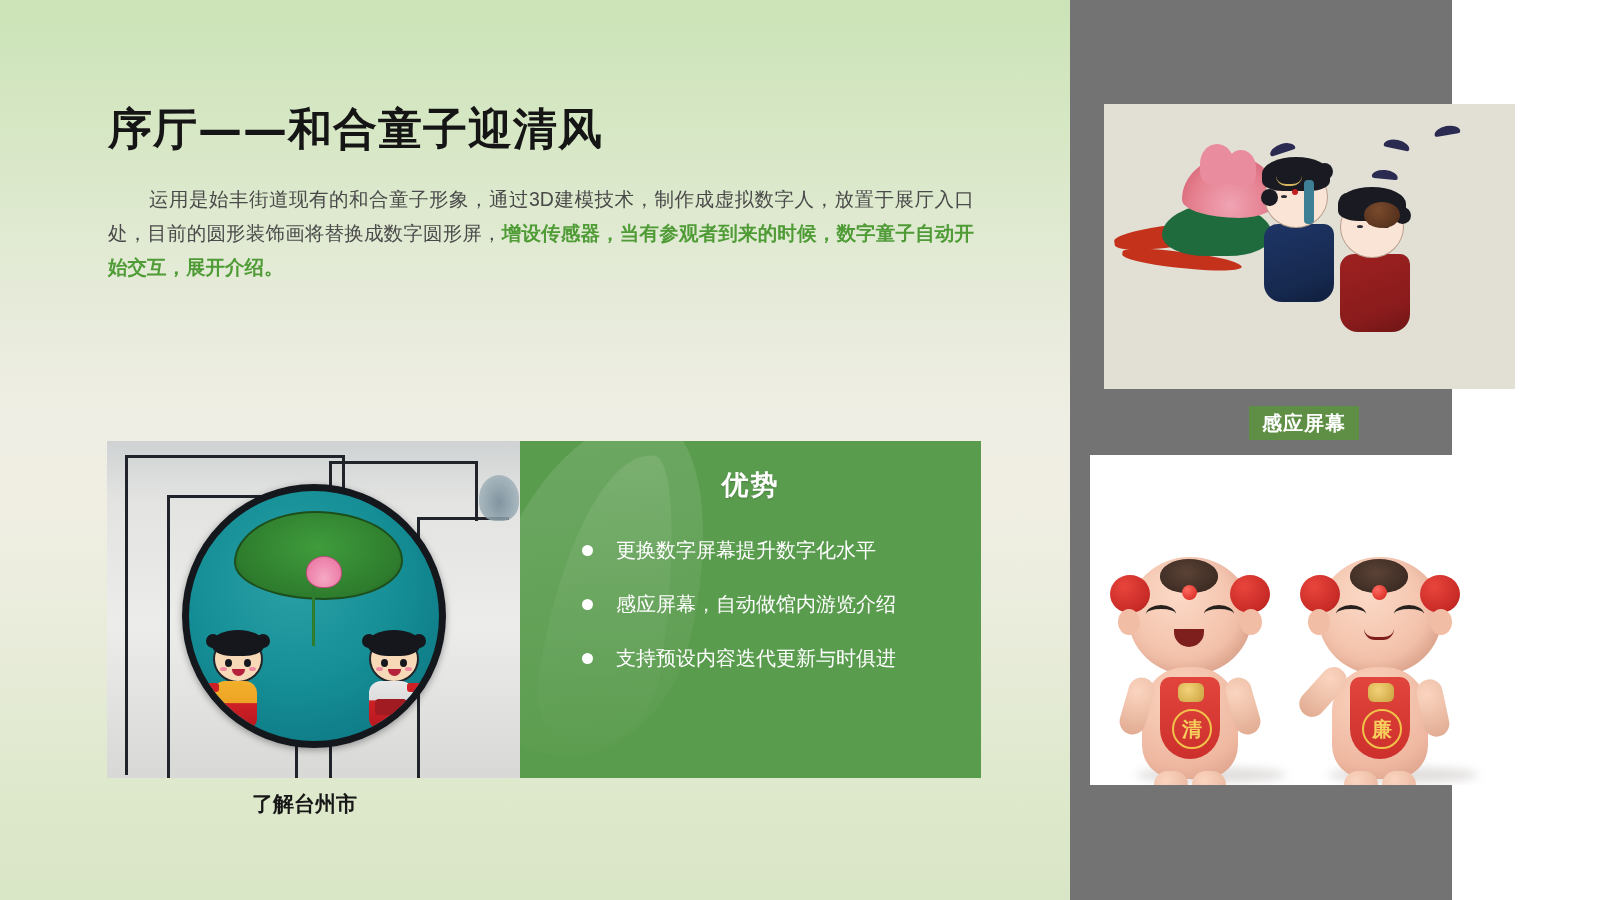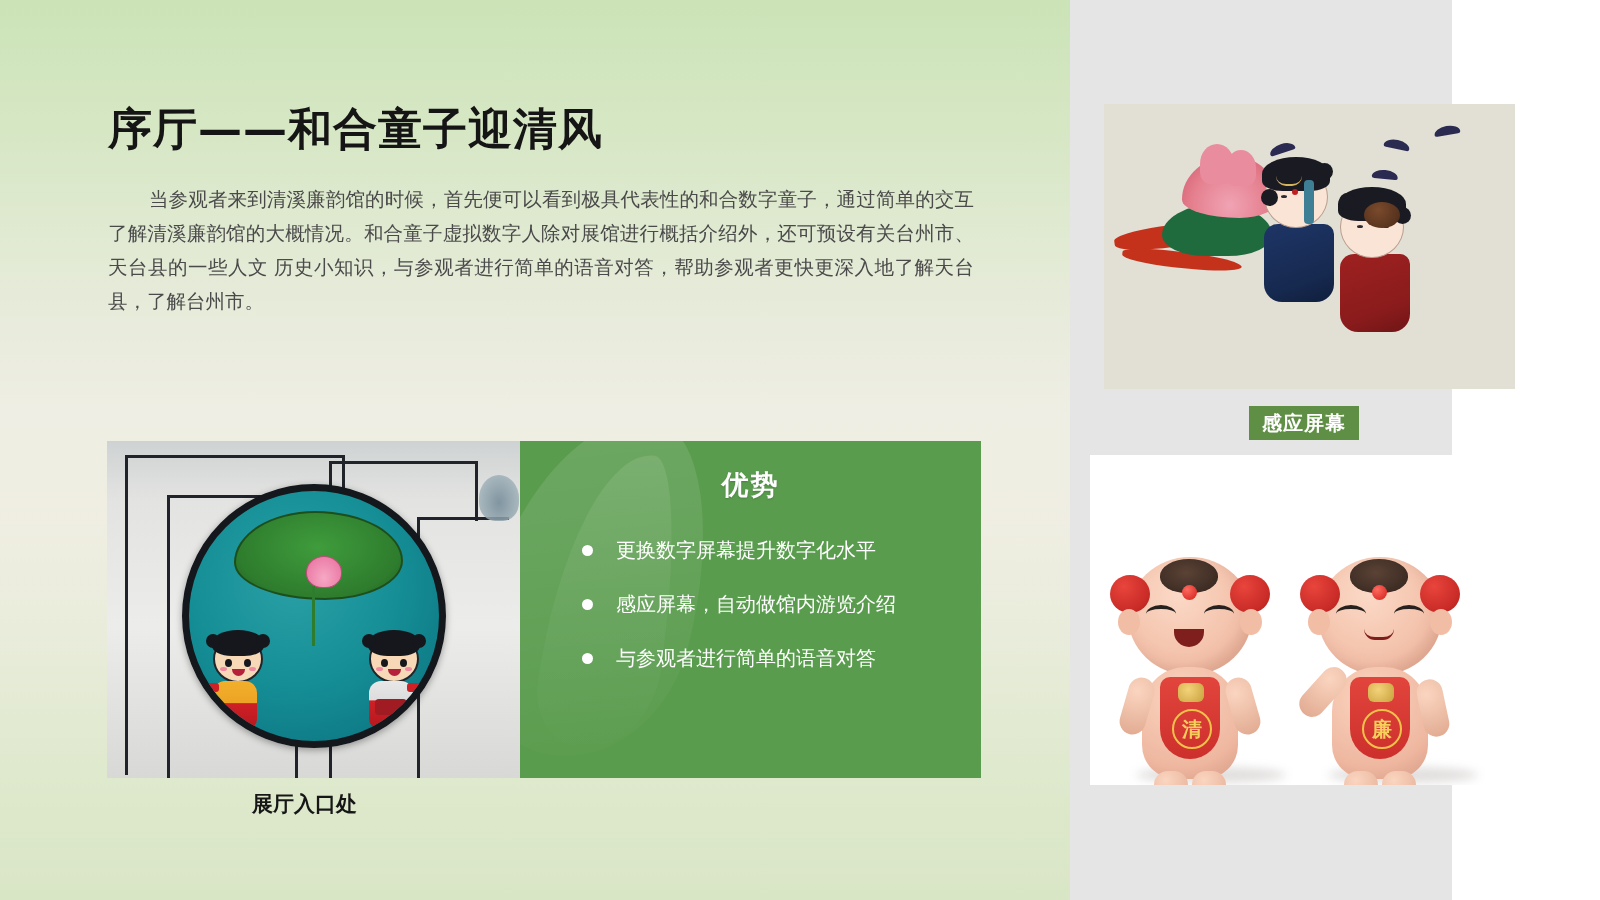--- a/index.html
+++ b/index.html
@@ -1,20 +1,20 @@
 <!DOCTYPE html>
 <html><head>
 <meta charset="utf-8">
 <style>
   html,body{margin:0;padding:0;}
   body{
     width:1600px;height:900px;overflow:hidden;background:#ffffff;
     font-family:"Liberation Sans","DejaVu Sans",sans-serif;
   }
-  .slide{position:relative;width:1452px;height:900px;background:#e5e5e5;}
+  .slide{position:relative;width:1452px;height:900px;background:#737373;}
 
   
   .left-panel{
     position:absolute;left:0;top:0;width:1070px;height:900px;
     background:linear-gradient(180deg,#cbe3b7 0%,#d6e7c4 14%,#e6ebd9 33%,#efeee4 46%,#f0eee3 56%,#e9ecdb 70%,#dfe9cd 86%,#d9e6c6 100%);
   }
 
   .title{
     position:absolute;left:108px;top:100px;
     font-family:"DejaVu Serif","Liberation Serif",serif;
@@ -222,21 +222,23 @@
 </head>
 <body>
 
 <div class="slide">
 
   <div class="left-panel">
 
     <div class="title">序厅——和合童子迎清风</div>
 
     <div class="body-text">
-      <p>当参观者来到清溪廉韵馆的时候，首先便可以看到极具代表性的和合数字童子，通过简单的交互了解清溪廉韵馆的大概情况。和合童子虚拟数字人除对展馆进行概括介绍外，还可预设有关台州市、天台县的一些人文 历史小知识，与参观者进行简单的语音对答，帮助参观者更快更深入地了解天台县，了解台州市。</p>
+      <p>
+        <span>运用是始丰街道现有的和合童子形象，通过3D建模技术，制作成虚拟数字人，放置于展厅入口处，目前的圆形装饰画将替换成数字圆形屏，</span><span class="hl">增设传感器，当有参观者到来的时候，数字童子自动开始交互，展开介绍。</span>
+      </p>
     </div>
 
     <div class="media-row">
 
       <div class="photo">
         <div class="wall-line" style="left:18px;top:14px;width:3px;height:320px;"></div>
         <div class="wall-line" style="left:18px;top:14px;width:220px;height:3px;"></div>
         <div class="wall-line" style="left:235px;top:14px;width:3px;height:60px;"></div>
         <div class="wall-line" style="left:60px;top:54px;width:3px;height:285px;"></div>
         <div class="wall-line" style="left:60px;top:54px;width:130px;height:3px;"></div>
@@ -296,27 +298,27 @@
           <li class="adv-item">
             <span class="dot"></span>
             <span>更换数字屏幕提升数字化水平</span>
           </li>
           <li class="adv-item">
             <span class="dot"></span>
             <span>感应屏幕，自动做馆内游览介绍</span>
           </li>
           <li class="adv-item">
             <span class="dot"></span>
-            <span>与参观者进行简单的语音对答</span>
+            <span>支持预设内容迭代更新与时俱进</span>
           </li>
         </ul>
       </div>
     </div>
 
-    <div class="cap-photo">展厅入口处</div>
+    <div class="cap-photo">了解台州市</div>
   </div>
 
   <div class="illus-panel">
     <div class="hh-ribbon" style="left:10px;top:120px;width:130px;height:22px;transform:rotate(-8deg);"></div>
     <div class="hh-ribbon" style="left:18px;top:148px;width:120px;height:16px;transform:rotate(6deg);"></div>
     <div class="hh-green"></div>
     <div class="hh-lotus"></div>
     <div class="hh-petal" style="left:96px;top:40px;width:34px;height:40px;"></div>
     <div class="hh-petal" style="left:122px;top:46px;width:30px;height:36px;"></div>
 

